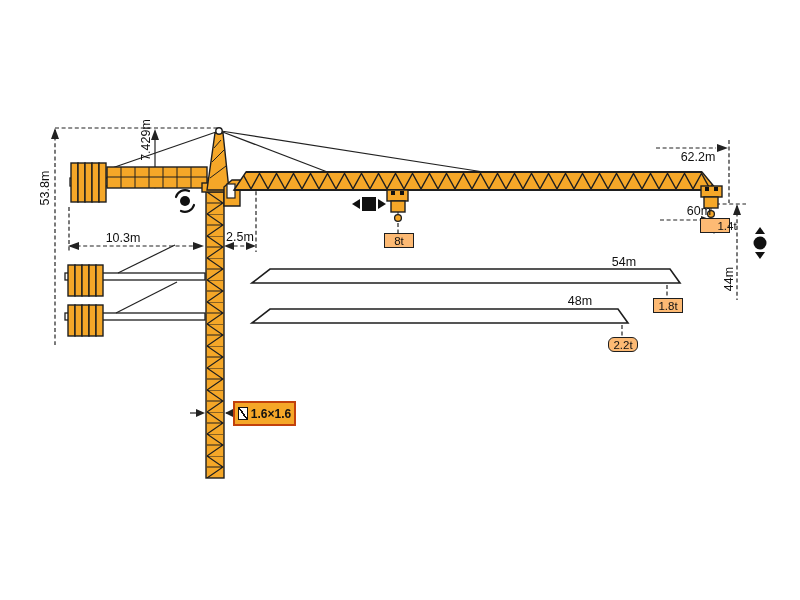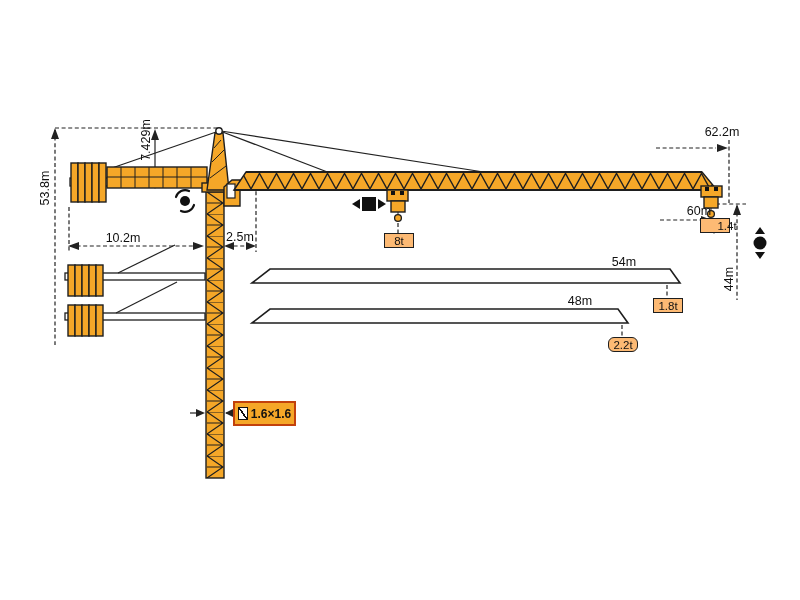--- a/index.html
+++ b/index.html
@@ -198,23 +198,23 @@
   <g>
     <line class="solidln" x1="190" y1="413" x2="198" y2="413"></line>
     <polygon class="arrow" points="205,413 196,409 196,417"></polygon>
     <line class="solidln" x1="226" y1="413" x2="233" y2="413"></line>
     <polygon class="arrow" points="225,413 233,409 233,417"></polygon>
   </g>
 </svg>
 
 <div class="lbl rot" style="left:15px;  top:180px;">53.8m</div>
 <div class="lbl rot" style="left:116px; top:132px;">7.429m</div>
-<div class="lbl" style="left:98px;  top:230px;">10.2m</div>
+<div class="lbl" style="left:98px;  top:230px;">10.3m</div>
 <div class="lbl" style="left:215px; top:229px;">2.5m</div>
-<div class="lbl" style="left:673px; top:124px;margin-left:24px;">62.2m</div>
+<div class="lbl" style="left:673px; top:149px;">62.2m</div>
 <div class="lbl" style="left:674px; top:203px;">60m</div>
 <div class="lbl rot" style="left:699px; top:271px;">44m</div>
 <div class="lbl" style="left:599px; top:254px;">54m</div>
 <div class="lbl" style="left:555px; top:293px;">48m</div>
 
 <div class="box-lbl" style="left:384px; top:233px;">8t</div>
 <div class="box-lbl" style="left:700px; top:218px;padding-left:24px;">1.4t</div>
 <div class="box-lbl" style="left:653px; top:298px;">1.8t</div>
 <div class="box-lbl" style="left:608px; top:337px;border-radius:6px;">2.2t</div>
 

